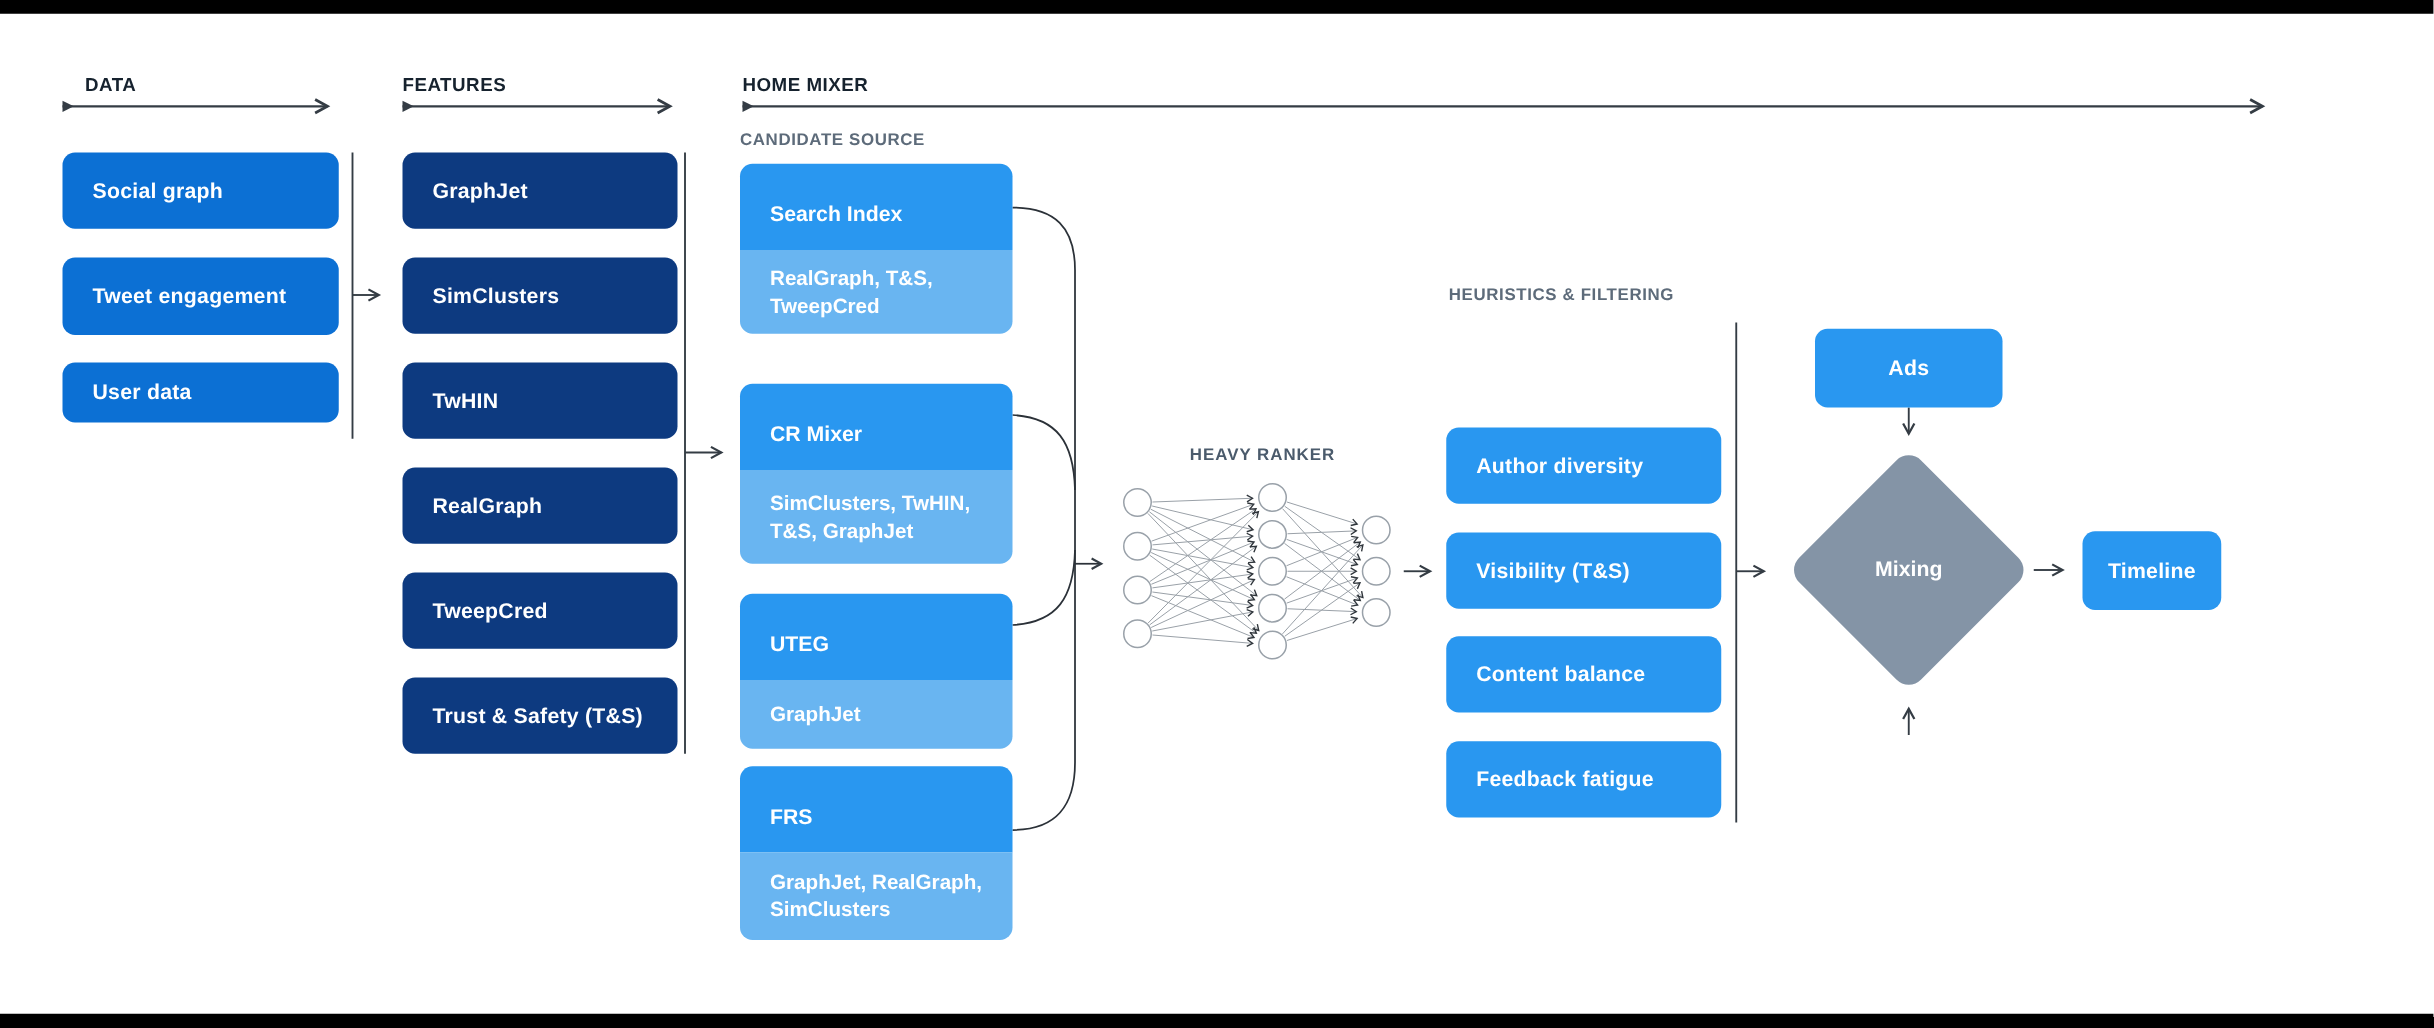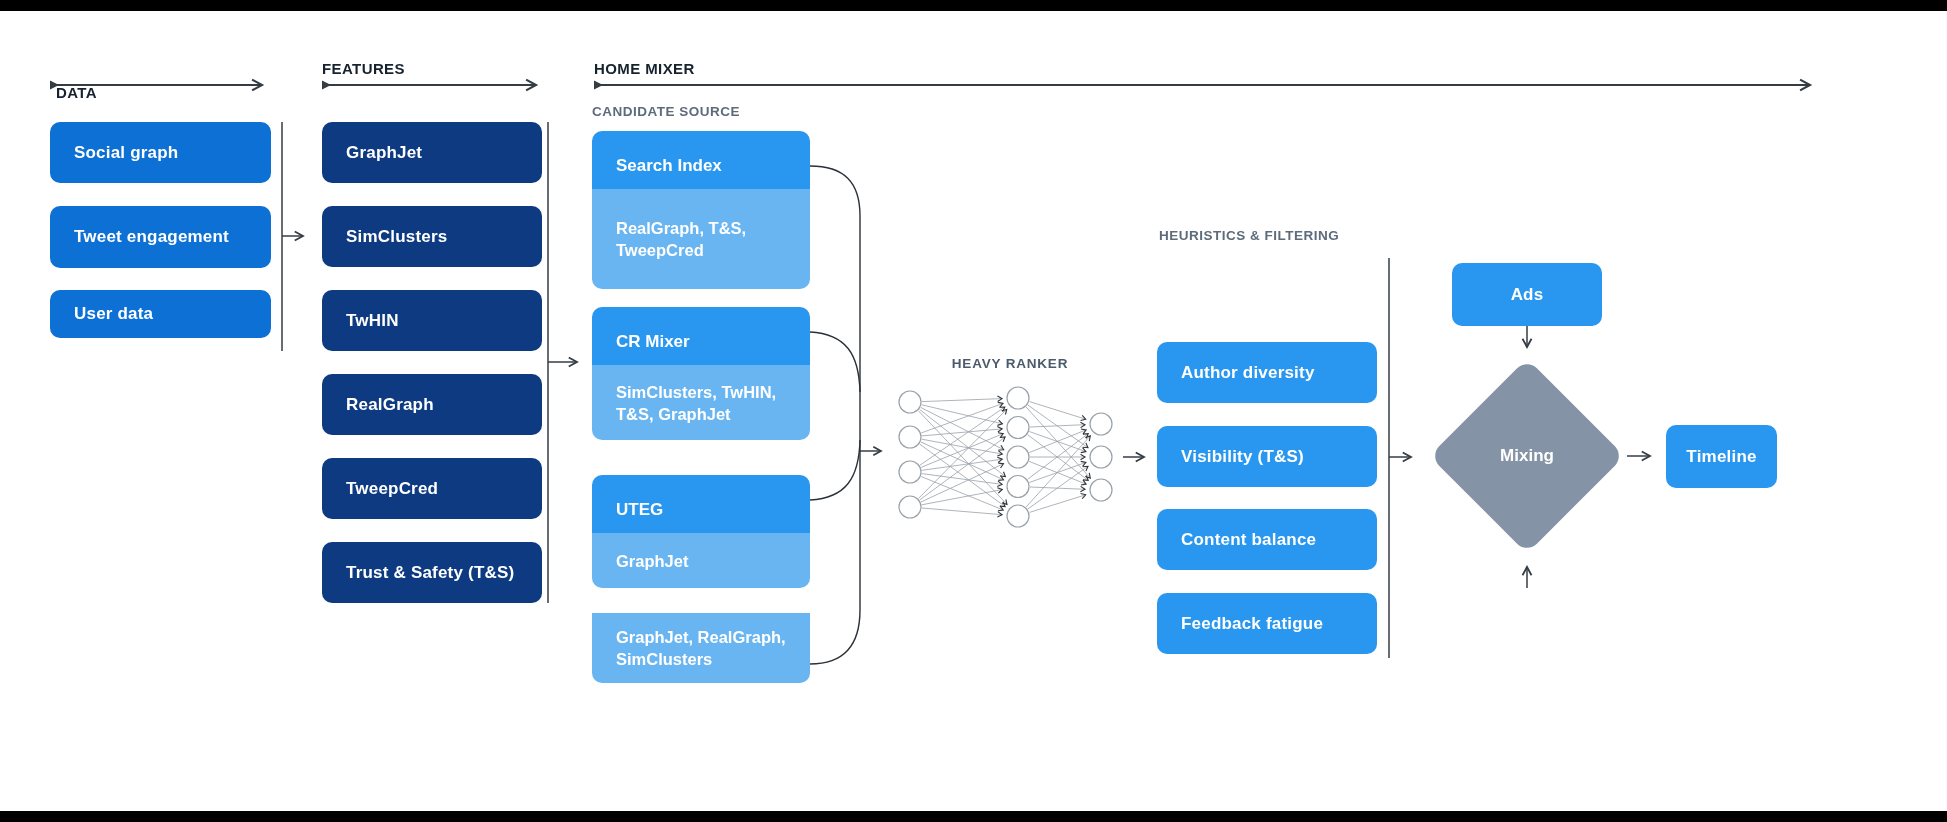--- a/index.html
+++ b/index.html
@@ -11,40 +11,40 @@
   .hdr{position:absolute;font-size:15px;font-weight:700;color:var(--ink,#16222e);letter-spacing:.4px;}
   .lbl{position:absolute;font-size:13.5px;font-weight:700;color:var(--label,#5d6b7a);letter-spacing:.5px;}
   .ranker-lbl{position:absolute;left:920px;top:356px;width:180px;text-align:center;font-size:13.5px;font-weight:600;color:var(--ranker,#4b5b6c);letter-spacing:.8px;}
   .box{position:absolute;border-radius:10px;color:#fff;display:flex;align-items:center;
        padding:0 18px 0 24px;font-size:17px;font-weight:600;letter-spacing:.2px;box-sizing:border-box;z-index:2;}
   .box.data{background:var(--data-box,#0c70d4);}
   .box.feature{background:var(--feature-box,#0d3a80);}
   .box.sky{background:var(--sky,#2997f0);}
   .box.center{justify-content:center;padding:0;}
   .cand{position:absolute;left:592px;width:218px;z-index:2;}
-  .cand-main{background:var(--sky,#2997f0);border-radius:10px 10px 0 0;height:58px;display:flex;align-items:center;
+  .cand-main{background:var(--sky,#2997f0);border-radius:10px 10px 0 0;height:69px;display:flex;align-items:center;
              padding:12px 18px 0 24px;color:#fff;font-size:17px;font-weight:600;box-sizing:border-box;}
   .cand-sub{background:var(--sky-light,#69b5f1);border-radius:0 0 10px 10px;display:flex;align-items:center;
             padding:0 18px 0 24px;color:#fff;font-size:16.5px;font-weight:600;line-height:22px;
             white-space:pre-line;box-sizing:border-box;}
   .diamond{position:absolute;left:1458px;top:387px;width:138px;height:138px;background:var(--diamond,#8494a6);
            border-radius:14px;transform:rotate(45deg);z-index:2;}
   .diamond-label{position:absolute;inset:0;display:flex;align-items:center;justify-content:center;
                  transform:rotate(-45deg);color:#fff;font-size:17px;font-weight:600;}
   svg.wires{position:absolute;left:0;top:0;z-index:1;}
 </style>
 </head>
 <body>
 
 <div class="canvas">
 
   <div class="bar top"></div>
   <div class="bar bottom"></div>
 
-  <div class="hdr" style="left:56px;top:60px;margin-top:24px;">DATA</div>
+  <div class="hdr" style="left:68px;top:60px;">DATA</div>
   <div class="hdr" style="left:322px;top:60px;">FEATURES</div>
   <div class="hdr" style="left:594px;top:60px;">HOME MIXER</div>
   <div class="lbl" style="left:592px;top:104px;">CANDIDATE SOURCE</div>
   <div class="ranker-lbl">HEAVY RANKER</div>
   <div class="lbl" style="left:1159px;top:228px;">HEURISTICS &amp; FILTERING</div>
 
   <svg class="wires" width="1947" height="822" viewBox="0 0 1947 822">
     <defs>
       <marker id="chev" viewBox="0 0 8 8" refX="6.5" refY="4" markerWidth="8" markerHeight="8" orient="auto-start-reverse">
         <path d="M1 1 L6.5 4 L1 7" fill="none" stroke="#343c44" stroke-width="1.2"></path>
@@ -152,33 +152,34 @@
 
   <div class="box feature" style="left:322px;top:122px;width:220px;height:61px;">GraphJet</div>
   <div class="box feature" style="left:322px;top:206px;width:220px;height:61px;">SimClusters</div>
   <div class="box feature" style="left:322px;top:290px;width:220px;height:61px;">TwHIN</div>
   <div class="box feature" style="left:322px;top:374px;width:220px;height:61px;">RealGraph</div>
   <div class="box feature" style="left:322px;top:458px;width:220px;height:61px;">TweepCred</div>
   <div class="box feature" style="left:322px;top:542px;width:220px;height:61px;">Trust &amp; Safety (T&amp;S)</div>
 
   <div class="cand" style="top:131px;">
     <div class="cand-main">Search Index</div>
-    <div class="cand-sub" style="height:100px;">RealGraph, T&amp;S,
+    <div class="cand-sub" style="height:67px;">RealGraph, T&amp;S,
 TweepCred</div>
   </div>
   <div class="cand" style="top:307px;">
     <div class="cand-main">CR Mixer</div>
     <div class="cand-sub" style="height:75px;">SimClusters, TwHIN,
 T&amp;S, GraphJet</div>
   </div>
   <div class="cand" style="top:475px;">
     <div class="cand-main">UTEG</div>
     <div class="cand-sub" style="height:55px;">GraphJet</div>
   </div>
   <div class="cand" style="top:613px;">
+    <div class="cand-main">FRS</div>
     <div class="cand-sub" style="height:70px;">GraphJet, RealGraph,
 SimClusters</div>
   </div>
 
   <div class="box sky" style="left:1157px;top:342px;width:220px;height:61px;">Author diversity</div>
   <div class="box sky" style="left:1157px;top:426px;width:220px;height:61px;">Visibility (T&amp;S)</div>
   <div class="box sky" style="left:1157px;top:509px;width:220px;height:61px;">Content balance</div>
   <div class="box sky" style="left:1157px;top:593px;width:220px;height:61px;">Feedback fatigue</div>
 
   <div class="box sky center" style="left:1452px;top:263px;width:150px;height:63px;">Ads</div>

